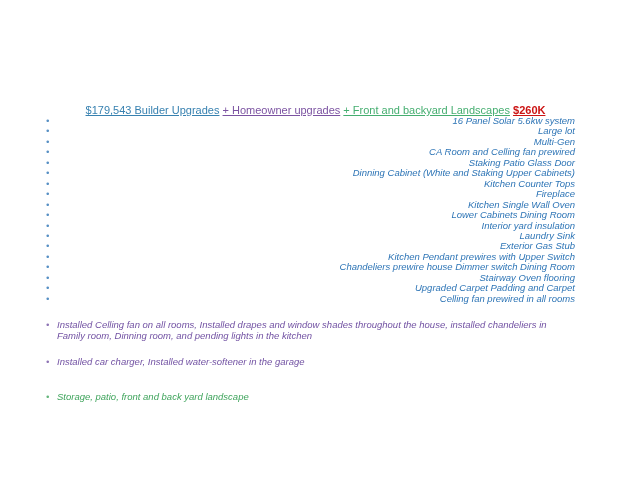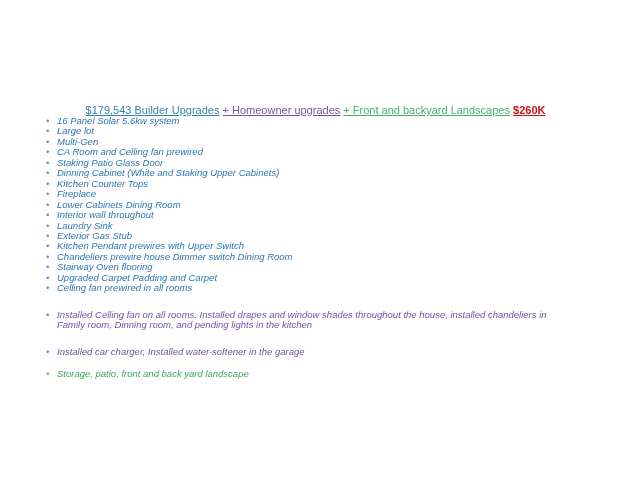--- a/index.html
+++ b/index.html
@@ -53,23 +53,23 @@
     padding-left: 11px;
     line-height: 10.45px;
   }
   ul.upgrades li::before {
     content: "\2022";
     position: absolute;
     left: 0;
     top: 0;
     opacity: 0.8;
   }
-  li.blue   { color: var(--bullet-blue); }
+  li.blue   { color: var(--bullet-blue); text-align: right; }
   li.purple { color: var(--bullet-purple); line-height: 10.8px; margin-top: 16px; }
-  li.green  { color: var(--bullet-green);  line-height: 10.8px; margin-top: 12px; }
+  li.green  { color: var(--bullet-green);  line-height: 10.8px; margin-top: 24px; }
 </style>
 </head>
 <body>
 
 <div class="slide">
 
   <div class="title">
     <span class="t1">$179,543 Builder Upgrades</span>
     <span class="t2">+ Homeowner upgrades</span>
     <span class="t3">+ Front and backyard Landscapes</span>
@@ -78,22 +78,23 @@
 
   <ul class="upgrades">
     <li class="blue">16 Panel Solar 5.6kw system</li>
     <li class="blue">Large lot</li>
     <li class="blue">Multi-Gen</li>
     <li class="blue">CA Room and Celling fan prewired</li>
     <li class="blue">Staking Patio Glass Door</li>
     <li class="blue">Dinning Cabinet (White and Staking Upper Cabinets)</li>
     <li class="blue">Kitchen Counter Tops</li>
     <li class="blue">Fireplace</li>
+    <li class="blue">Kitchen Single Wall Oven</li>
     <li class="blue">Lower Cabinets Dining Room</li>
-    <li class="blue">Interior wall throughout</li>
+    <li class="blue">Interior yard insulation</li>
     <li class="blue">Laundry Sink</li>
     <li class="blue">Exterior Gas Stub</li>
     <li class="blue">Kitchen Pendant prewires with Upper Switch</li>
     <li class="blue">Chandeliers prewire house Dimmer switch Dining Room</li>
     <li class="blue">Stairway Oven flooring</li>
     <li class="blue">Upgraded Carpet Padding and Carpet</li>
     <li class="blue">Celling fan prewired in all rooms</li>
     <li class="purple">Installed Celling fan on all rooms, Installed drapes and window shades throughout the house, installed chandeliers in Family room, Dinning room, and pending lights in the kitchen</li>
     <li class="purple">Installed car charger, Installed water-softener in the garage</li>
     <li class="green">Storage, patio, front and back yard landscape</li>

